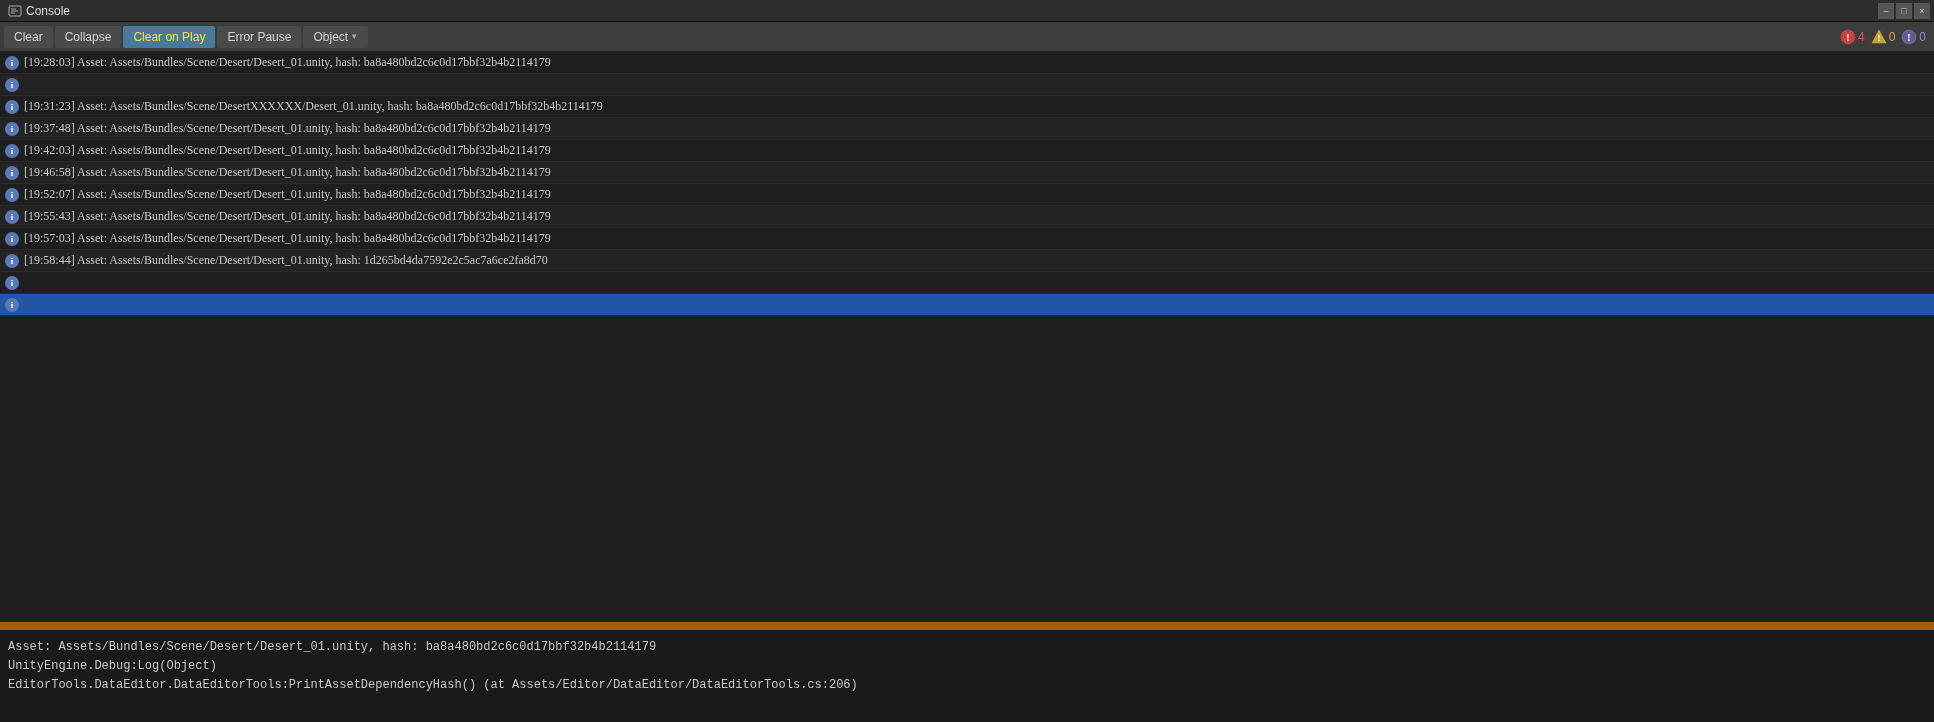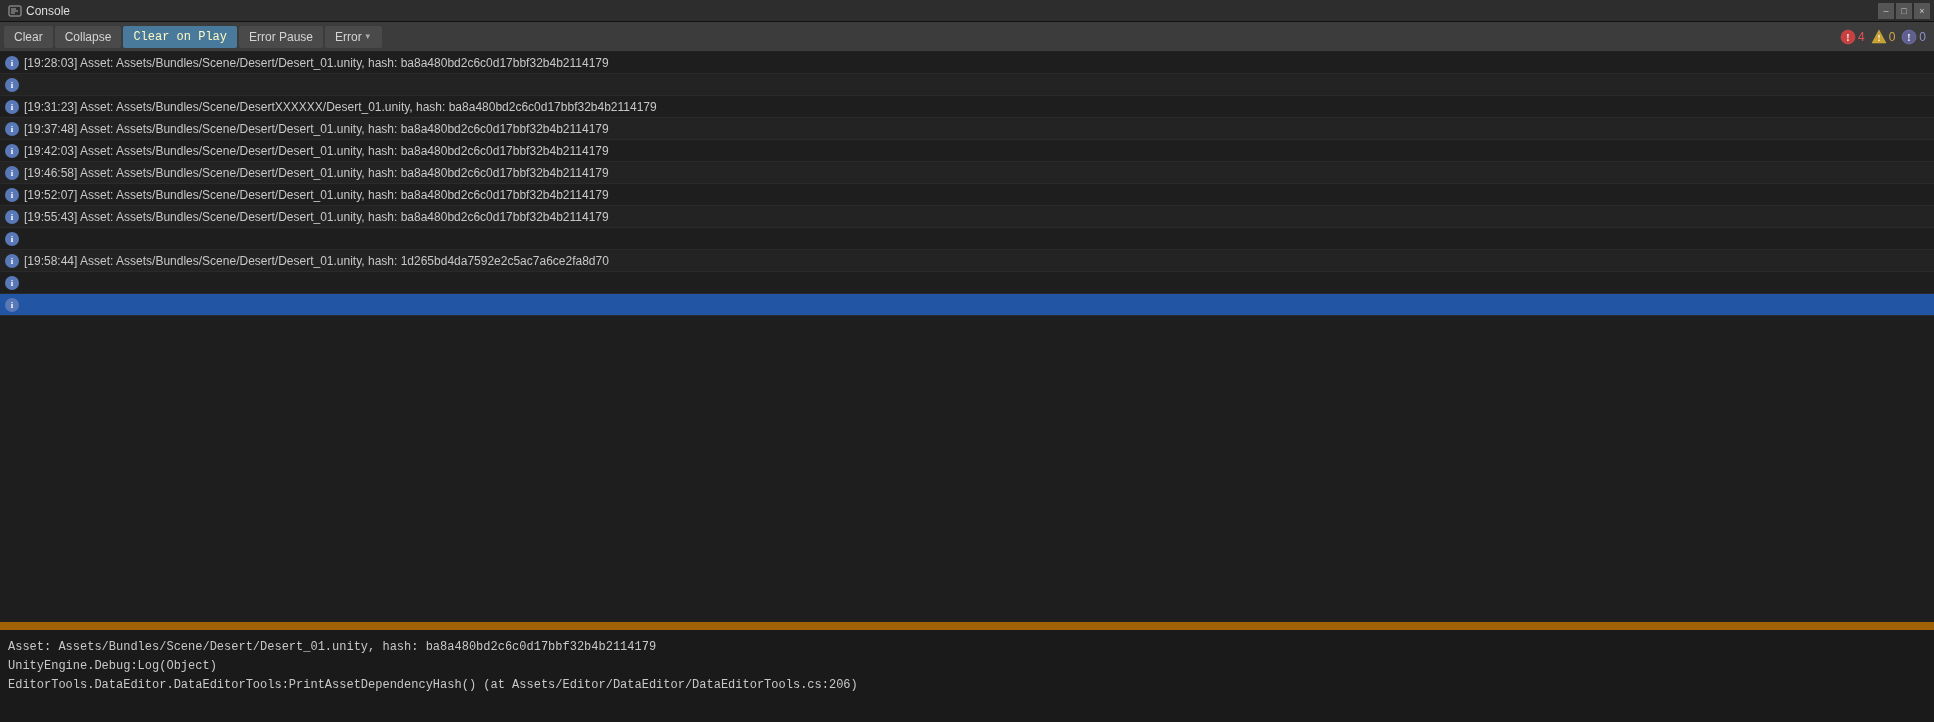--- a/index.html
+++ b/index.html
@@ -92,22 +92,21 @@
       color: #d4d4d4;
       border: none;
       cursor: pointer;
       font-size: 12px;
       font-family: 'Segoe UI', Arial, sans-serif;
       border-radius: 2px;
     }
 
     .toolbar-btn.active {
       background: #4a7a9b;
-      color: #fef9c3;
-      font-family: Liberation Mono, monospace;
+      color: #fde047;
     }
 
     .toolbar-right {
       position: absolute;
       right: 8px;
       top: 0;
       height: 100%;
       display: flex;
       align-items: center;
       gap: 6px;
@@ -192,21 +191,21 @@
       font-weight: bold;
       display: flex;
       align-items: center;
       justify-content: center;
       font-family: serif;
     }
 
     .log-text {
       font-size: 12px;
       color: #c8c8c8;
-      font-family: Liberation Sans, sans-serif;
+      font-family: Liberation Serif, serif;
     }
 
     .log-row.selected .log-text {
       color: #ffffff;
     }
 
     .detail-area {
       background: #1a1a1a;
       border-top: 8px solid #a16207;
       min-height: 100px;
@@ -253,21 +252,21 @@
       <button class="title-control-btn">×</button>
     </div>
   </div>
 
   <div class="toolbar">
     <button class="toolbar-btn">Clear</button>
     <button class="toolbar-btn">Collapse</button>
     <button class="toolbar-btn active">Clear on Play</button>
     <button class="toolbar-btn">Error Pause</button>
     <button class="toolbar-btn editor-btn">
-      <span>Error</span>
+      <span>Object</span>
       <span class="dropdown-arrow">▼</span>
     </button>
 
     <div class="toolbar-right">
       <div class="badge-group badge-error">
         <svg width="16" height="16" viewBox="0 0 16 16">
           <circle cx="8" cy="8" r="7" fill="#c84040" stroke="#e05252" stroke-width="0.5"></circle>
           <text x="8" y="12" text-anchor="middle" font-size="10" font-weight="bold" fill="white" font-family="serif">!</text>
         </svg>
         <span>4</span>
@@ -334,20 +333,21 @@
       <div class="log-row">
         <div class="log-icon">
           <div class="info-icon">i</div>
         </div>
         <span class="log-text">[19:55:43] Asset: Assets/Bundles/Scene/Desert/Desert_01.unity, hash: ba8a480bd2c6c0d17bbf32b4b2114179</span>
       </div>
       <div class="log-row">
         <div class="log-icon">
           <div class="info-icon">i</div>
         </div>
+        <span class="log-text">[19:57:03] Asset: Assets/Bundles/Scene/Desert/Desert_01.unity, hash: ba8a480bd2c6c0d17bbf32b4b2114179</span>
       </div>
       <div class="log-row">
         <div class="log-icon">
           <div class="info-icon">i</div>
         </div>
         <span class="log-text">[19:58:44] Asset: Assets/Bundles/Scene/Desert/Desert_01.unity, hash: 1d265bd4da7592e2c5ac7a6ce2fa8d70</span>
       </div>
       <div class="log-row">
         <div class="log-icon">
           <div class="info-icon">i</div>

